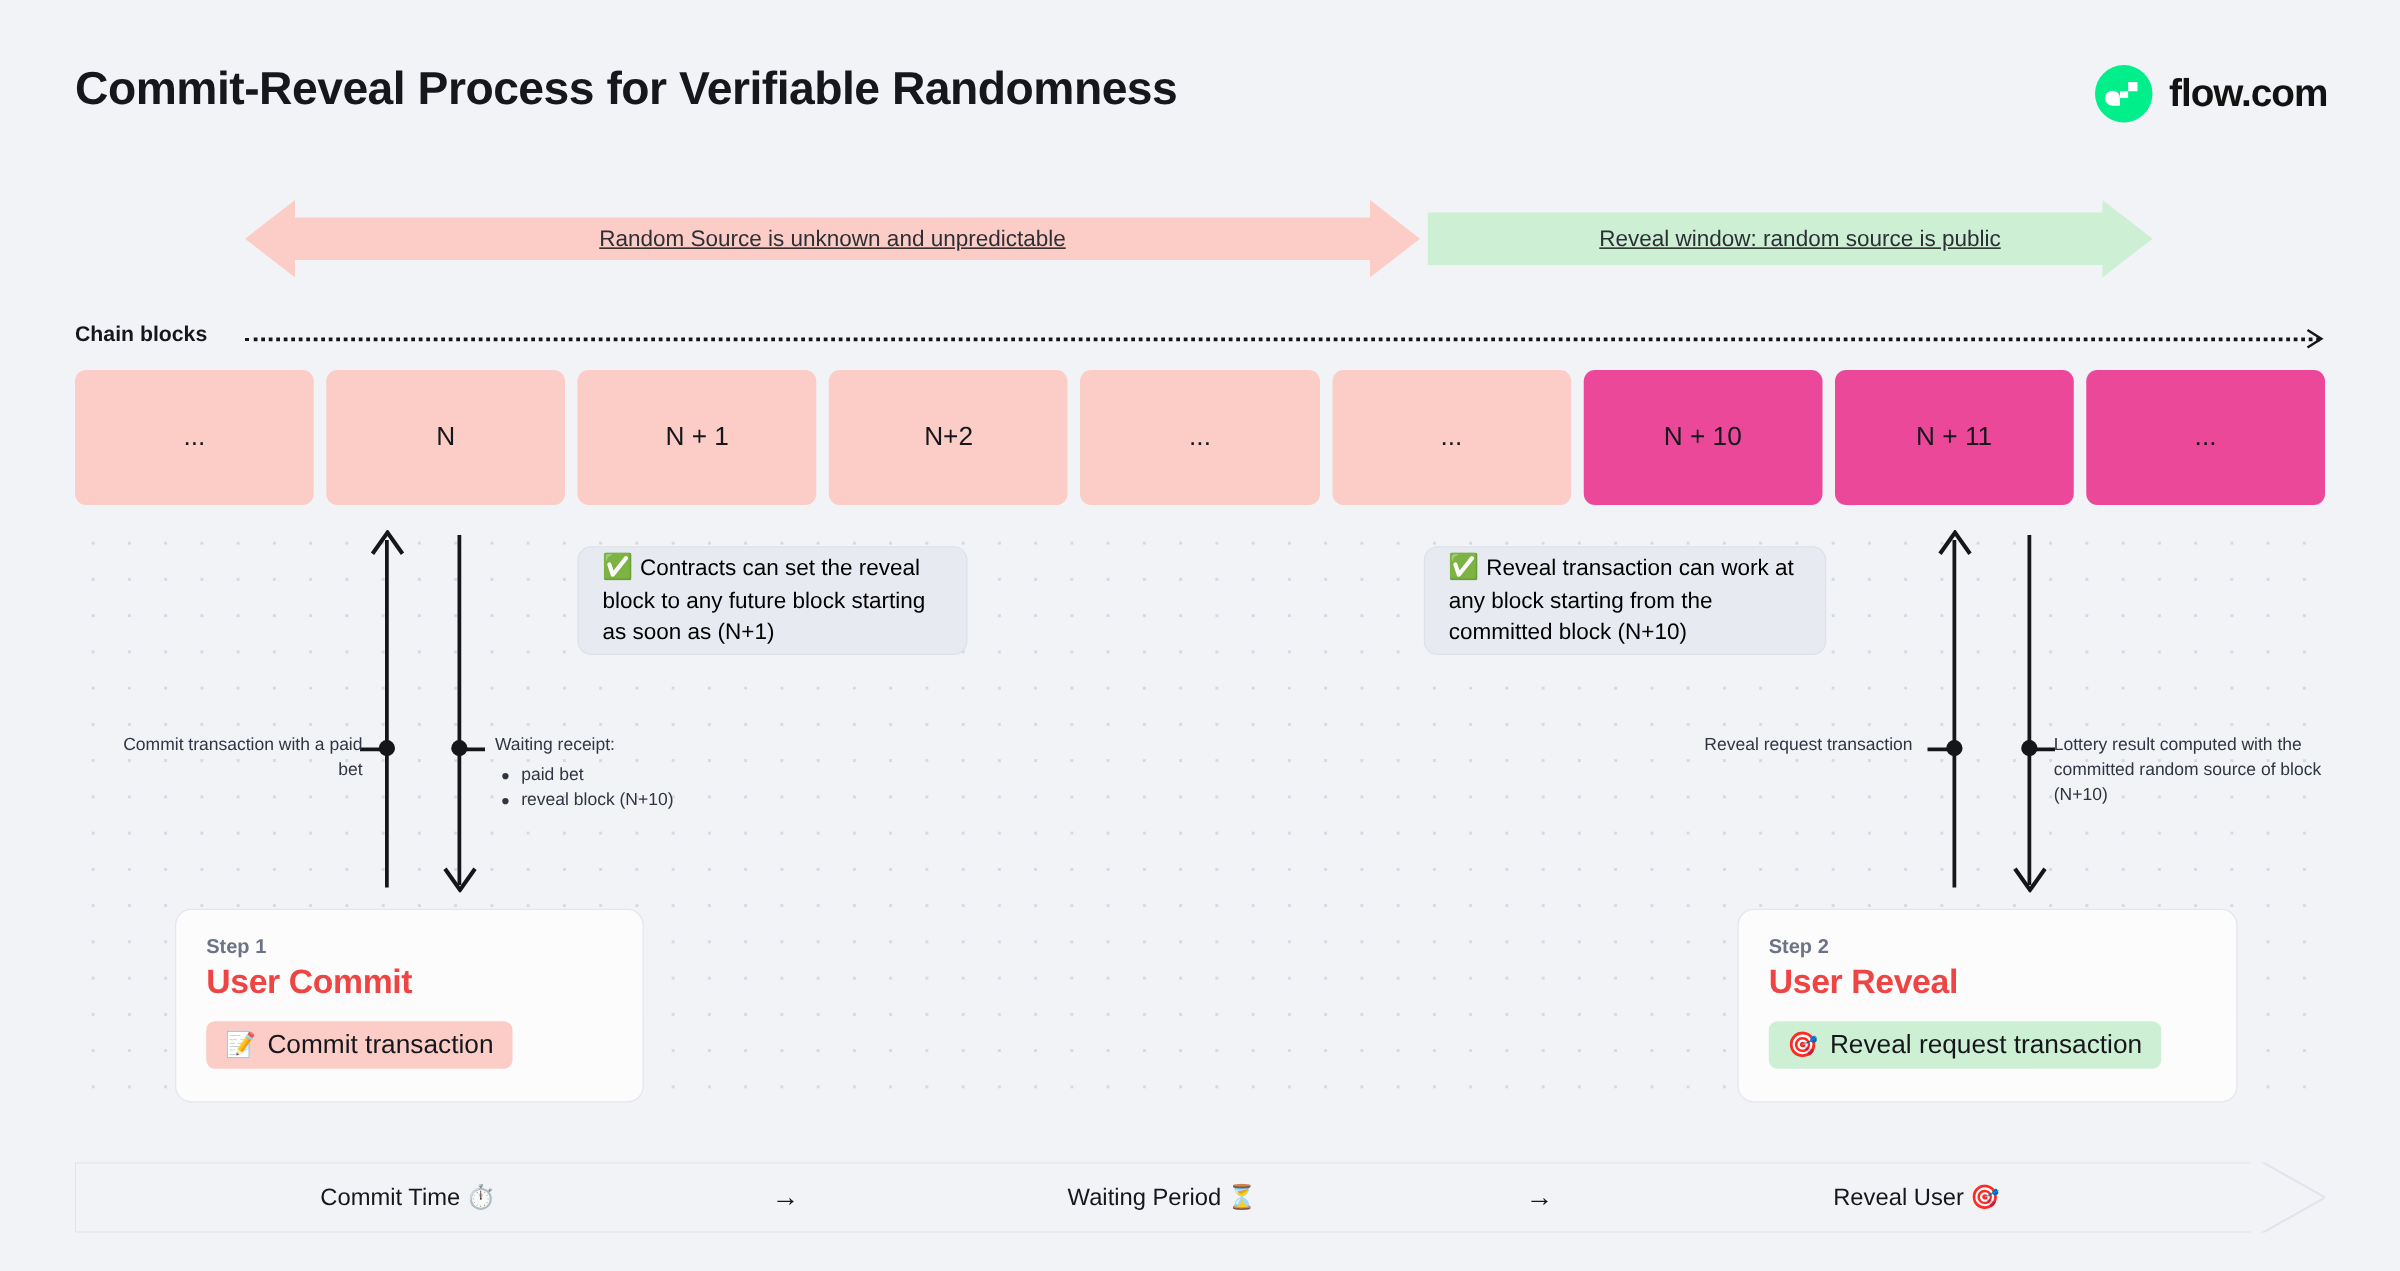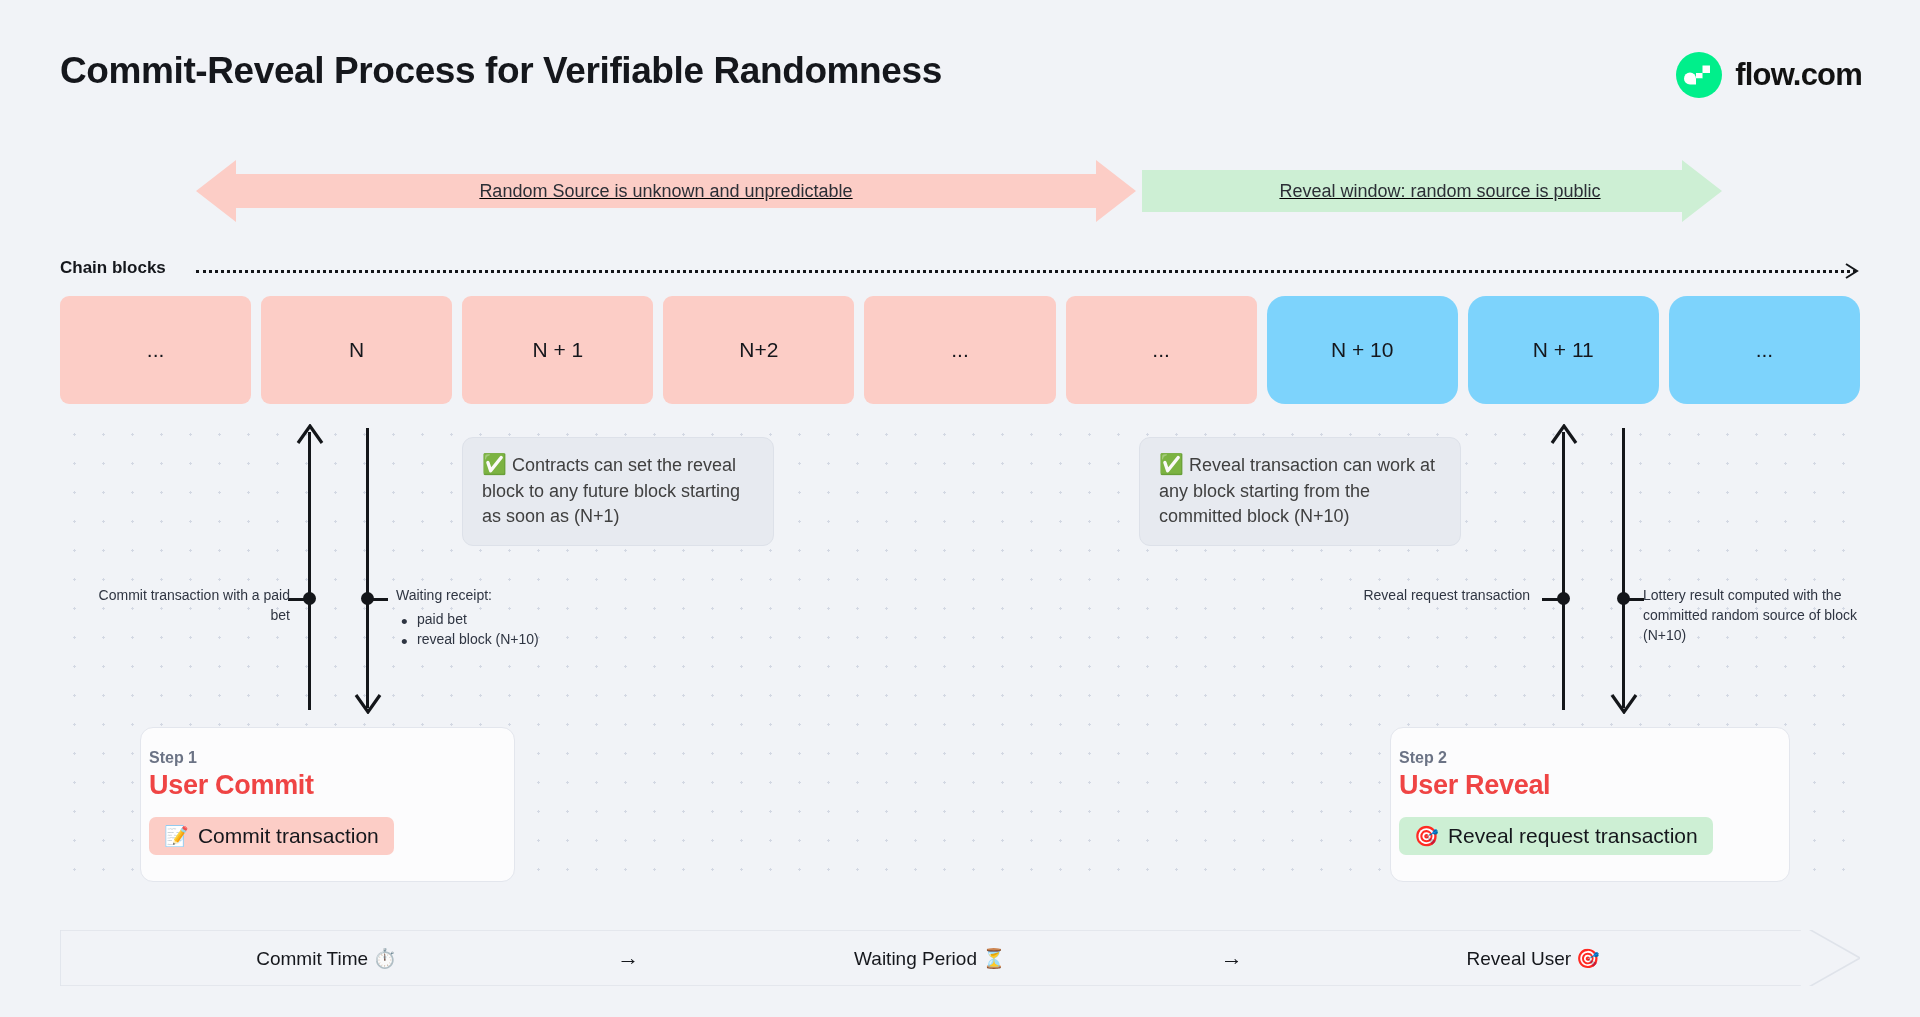--- a/index.html
+++ b/index.html
@@ -39,60 +39,60 @@
     border-top: 3px dotted #14161a;
   }
   .chain-arrow { position: absolute; left: 1845px; top: 262px; }
   .blocks { position: absolute; left: 60px; top: 296px; width: 1800px; display: flex; gap: 10px; }
   .block {
     flex: 1; height: 108px; border-radius: 9px;
     display: flex; align-items: center; justify-content: center;
     font-size: 21px; color: #15171c;
   }
   .block.red   { background: #fccdc6; }
-  .block.green { background: #7dd3fc; border-radius: 18px; }
+  .block.green { background: #ec4899; }
 
   
   .dotgrid {
     position: absolute; left: 60px; top: 420px; width: 1800px; height: 470px;
     background-image: radial-gradient(#d3d8e3 1.1px, transparent 1.2px);
     background-size: 29px 29px;
   }
 
   
   .vline { position: absolute; width: 3px; background: #14161a; }
   .vhead { position: absolute; }
   .stub { position: absolute; height: 3px; background: #14161a; }
   .dot { position: absolute; width: 13px; height: 13px; border-radius: 50%; background: #14161a; }
 
   
   .callout {
     position: absolute; background: #e7eaf0; border: 1px solid #dde1e9;
-    border-radius: 11px; padding: 15px 19px;
-    font-size: 18px; line-height: 1.42; color: #404040;
+    border-radius: 11px; padding: 4px 19px;
+    font-size: 18px; line-height: 1.42; color: #000000;
   }
   #callout-commit { left: 462px; top: 437px; width: 312px; }
   #callout-reveal { left: 1139px; top: 437px; width: 322px; }
 
   
   .annot { position: absolute; font-size: 14px; line-height: 1.42; color: #2f3542; }
   #annot-commit { left: 90px; top: 586px; width: 200px; text-align: right; }
   #annot-receipt { left: 396px; top: 586px; width: 260px; }
   #annot-receipt ul { list-style: none; margin-top: 4px; }
   #annot-receipt li { position: relative; padding-left: 21px; }
   #annot-receipt li::before {
     content: "•"; position: absolute; left: 5px; top: -1px; font-size: 19px;
   }
   #annot-revealreq { left: 1330px; top: 586px; width: 200px; text-align: right; }
   #annot-result { left: 1643px; top: 586px; width: 230px; }
 
   
   .step-card {
     position: absolute; background: #fcfcfd; border: 1px solid #e3e6ed;
-    border-radius: 13px; padding: 21px 8px 26px; width: 375px;
+    border-radius: 13px; padding: 21px 24px 26px; width: 375px;
   }
   #step-1 { left: 140px; top: 727px; }
   #step-2 { left: 1390px; top: 727px; width: 400px; }
   .step-kicker { font-size: 16px; font-weight: 700; color: #6b7385; margin-bottom: 3px; }
   .step-title { font-size: 27px; font-weight: 700; color: #ef4444; margin-bottom: 16px; letter-spacing: -0.3px; }
   .step-pill {
     display: inline-flex; align-items: center; gap: 9px;
     border-radius: 7px; padding: 7px 15px; font-size: 21px; color: #15171c;
   }
   .step-pill.red { background: #fccdc6; }

